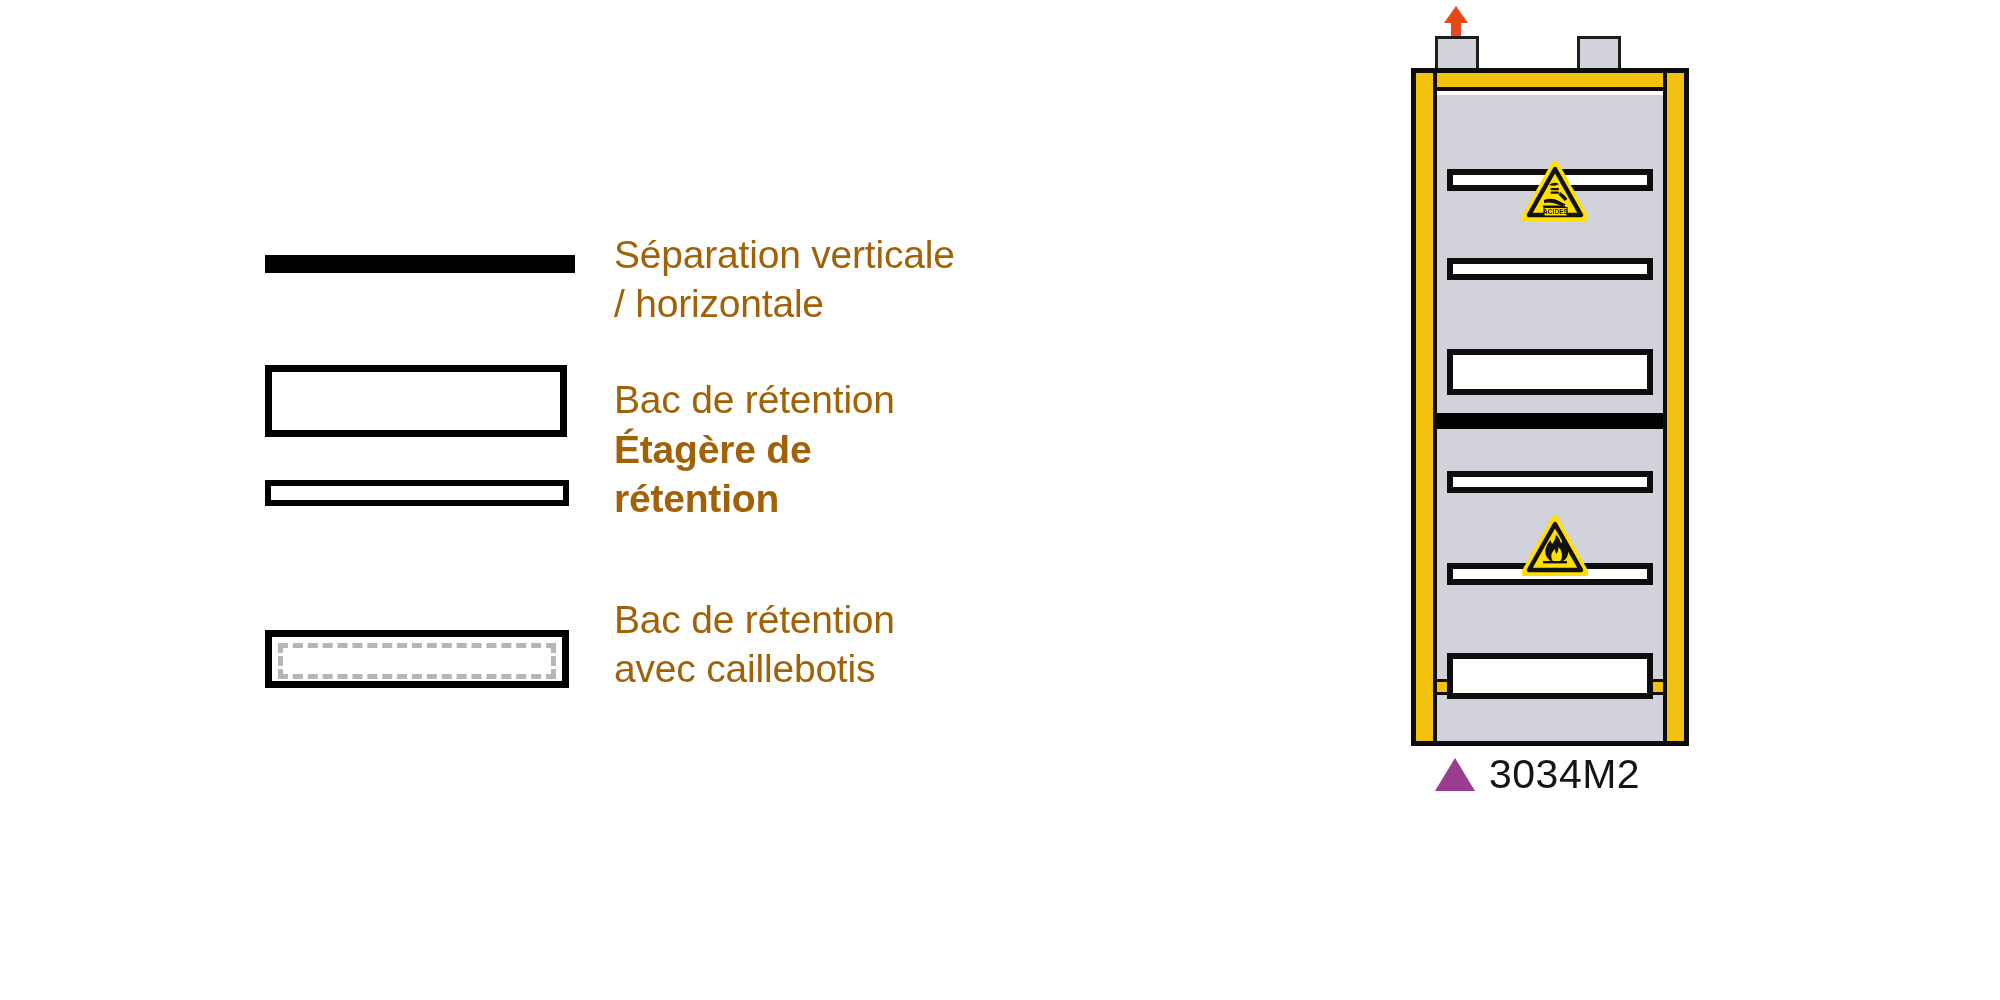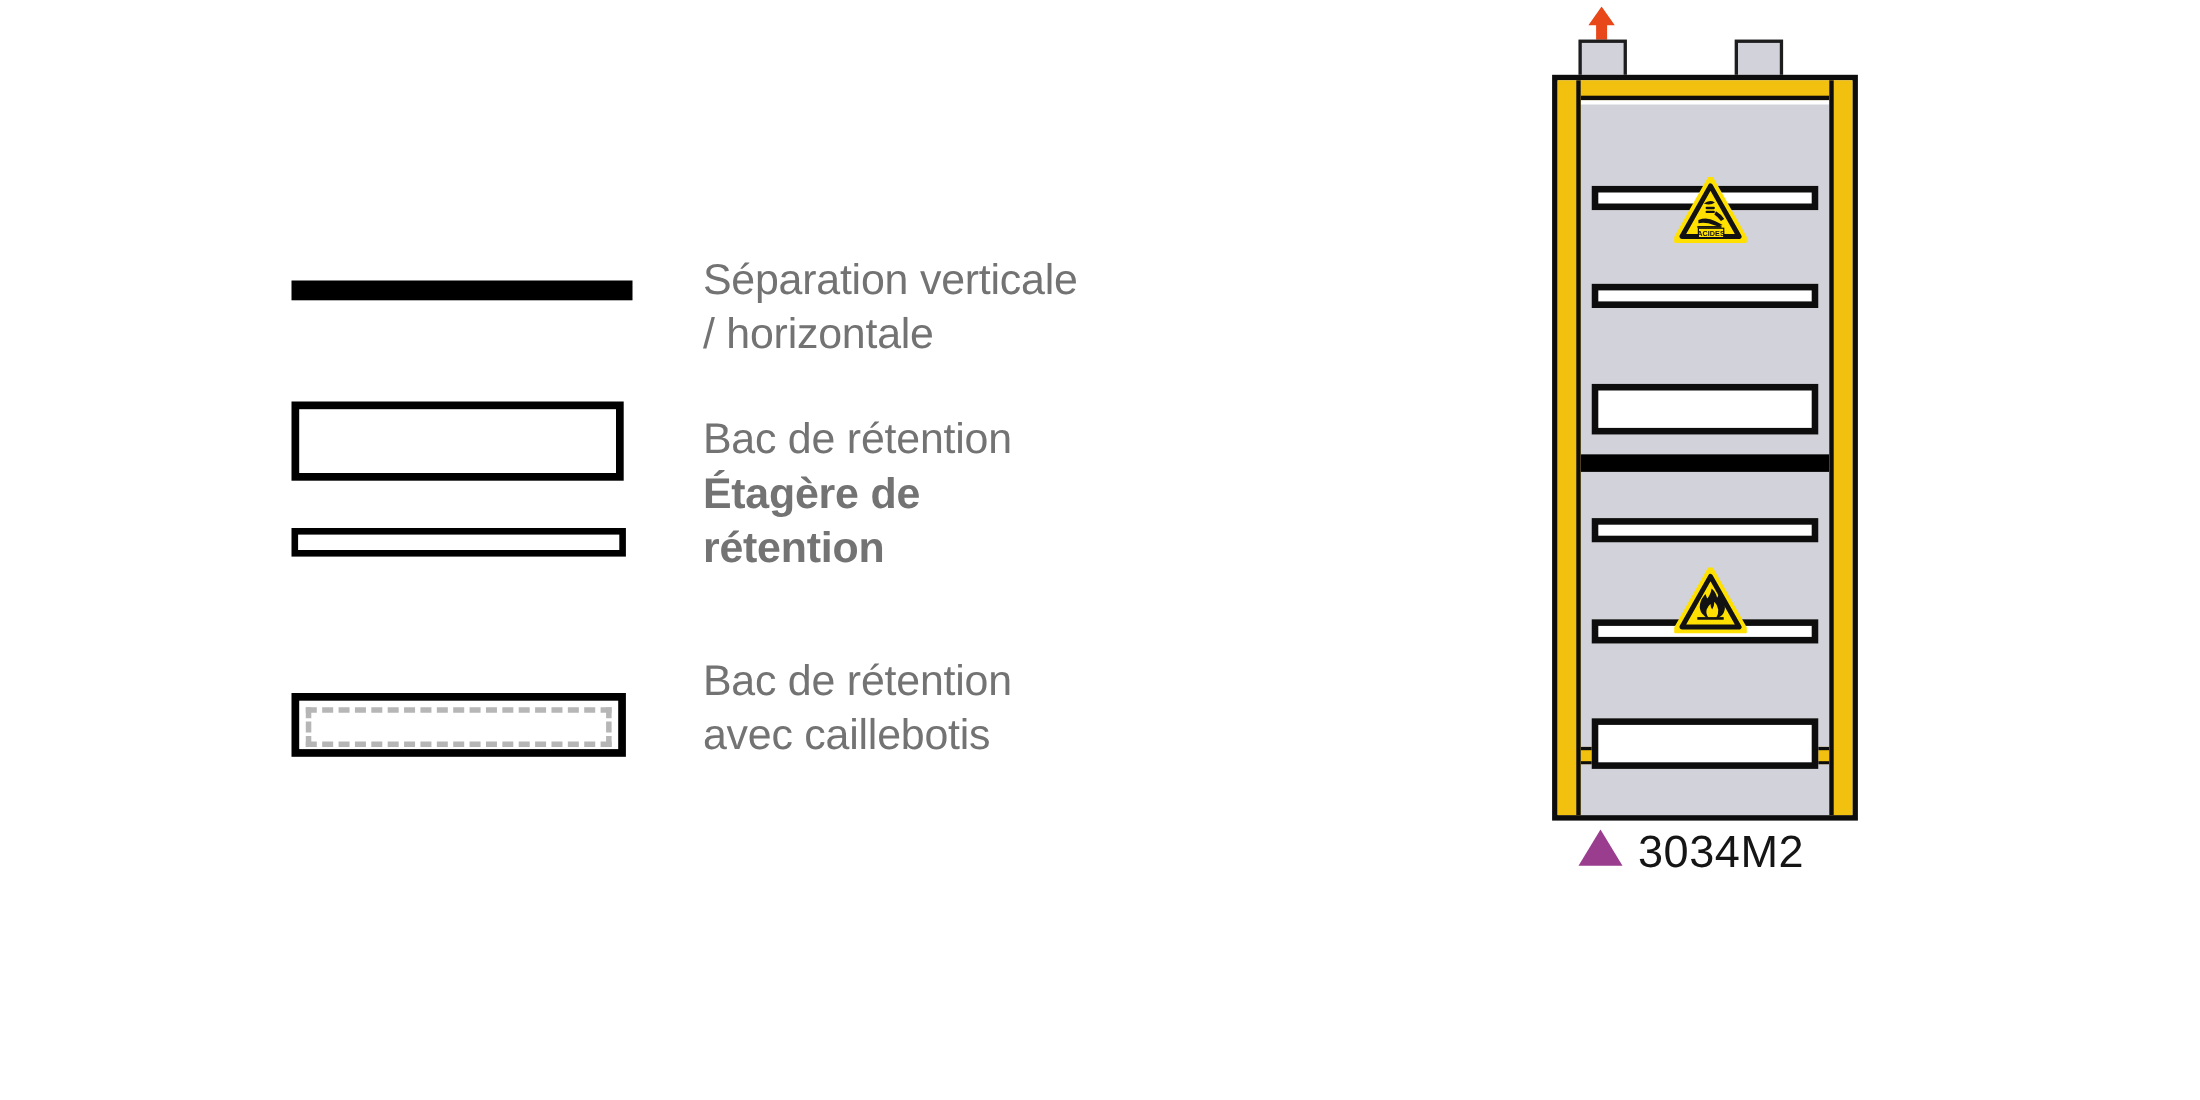--- a/index.html
+++ b/index.html
@@ -28,24 +28,24 @@
     left: 0;
     width: 900px;
   }
   .legend-swatch {
     position: absolute;
     left: 0;
     top: 0;
   }
   .legend-label {
     position: absolute;
-    left: 374px;
+    left: 349px;
     font-size: 39px;
     line-height: 49px;
-    color: #737373;
+    color: #a16207;
     white-space: pre-line;
     letter-spacing: -0.2px;
   }
 
   
   .sw-separation {
     width: 310px;
     height: 18px;
     background: #000000;
   }
@@ -219,20 +219,21 @@
   }
   #hazard-acids { left: 106px; top: 88px; }
   #hazard-flammable { left: 106px; top: 443px; }
 
   
   #model-caption {
     position: absolute;
     left: 40px;
     top: 754px;
     display: flex;
+    align-items: center;
     gap: 14px;
   }
   #model-marker {
     width: 0;
     height: 0;
     border-left: 20px solid transparent;
     border-right: 20px solid transparent;
     border-bottom: 33px solid #9B3D8F;
   }
   #model-label {

